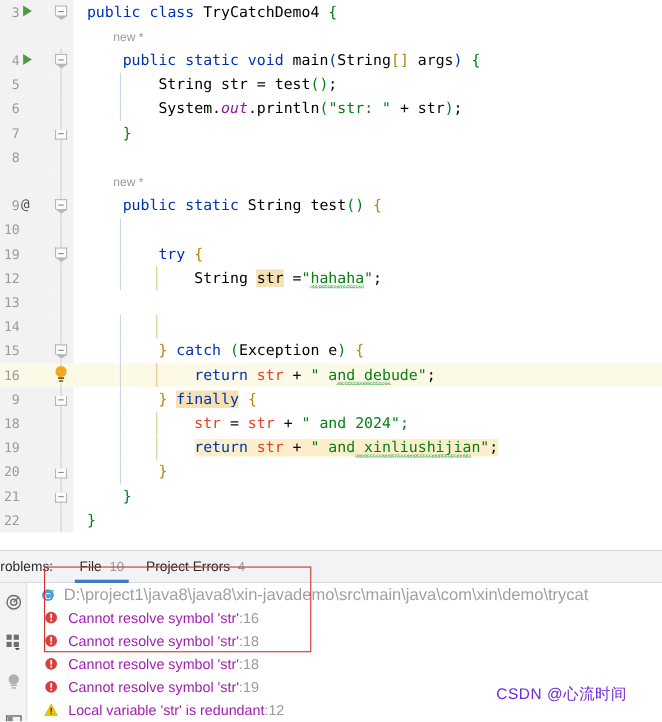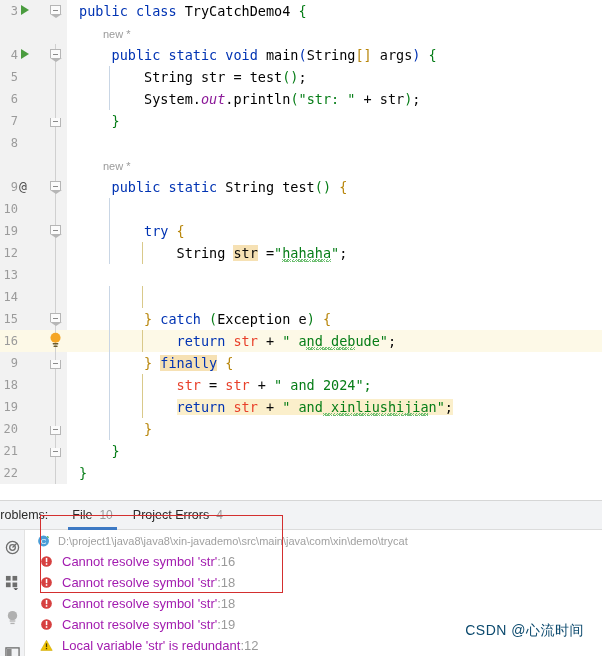--- a/index.html
+++ b/index.html
@@ -154,31 +154,31 @@
     background: #ffffff; overflow: hidden;
   }
   .prow {
     height: 21px; display: flex; align-items: center;
     font-size: 13px; color: #1f1f1f;
     padding-left: 14px; white-space: nowrap;
     font-family: "Liberation Sans", sans-serif;
   }
   .prow.filehdr { padding-left: 12px; gap: 7px; }
   .fname { color: #1a1a1a; }
-  .fpath { color: #a0a0a0; font-size: 11px; }
+  .fpath { color: #a0a0a0; font-size: 15px; }
   .picon { width: 15px; min-width:15px; margin-right: 8px; display:flex; align-items:center; justify-content:center;}
   .pline { color: #9a9a9a; }
   .ptext { color:#a21caf; }
   #redbox {
     position: absolute; left: 40px; top: 14px; width: 243px; height: 78px;
     border: 1.5px solid #d32f2f; pointer-events:none;
   }
   #watermark {
-    position: absolute; right: 18px; bottom: 16px;
-    color: #0c4a6e; font-size: 14px;
+    position: absolute; right: 32px; bottom: 16px;
+    color: #6d28d9; font-size: 14px;
     font-family: "Liberation Sans", sans-serif;
     letter-spacing: .5px;
     user-select: none;
   }
 </style>
 </head>
 <body>
 
 <div id="app">
 

